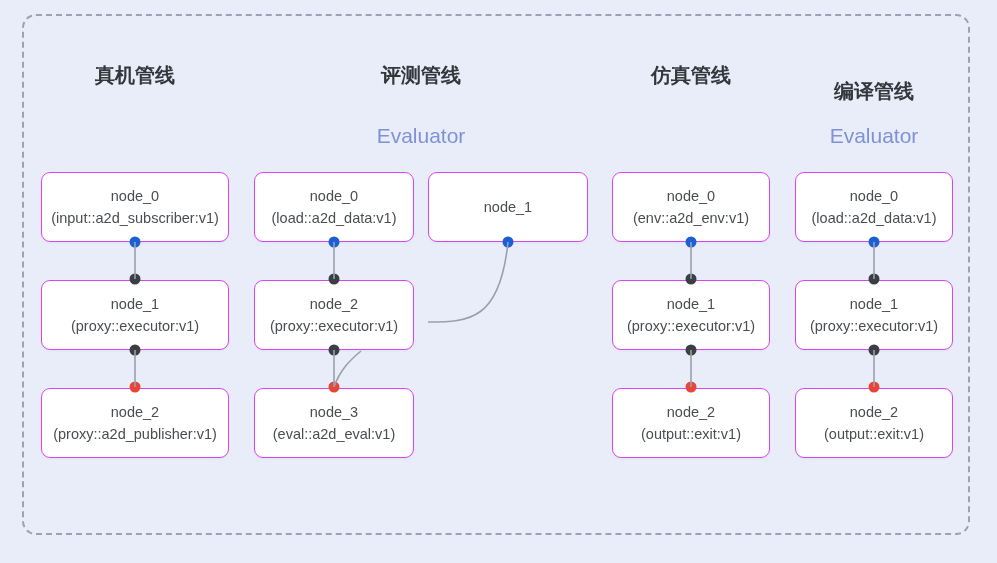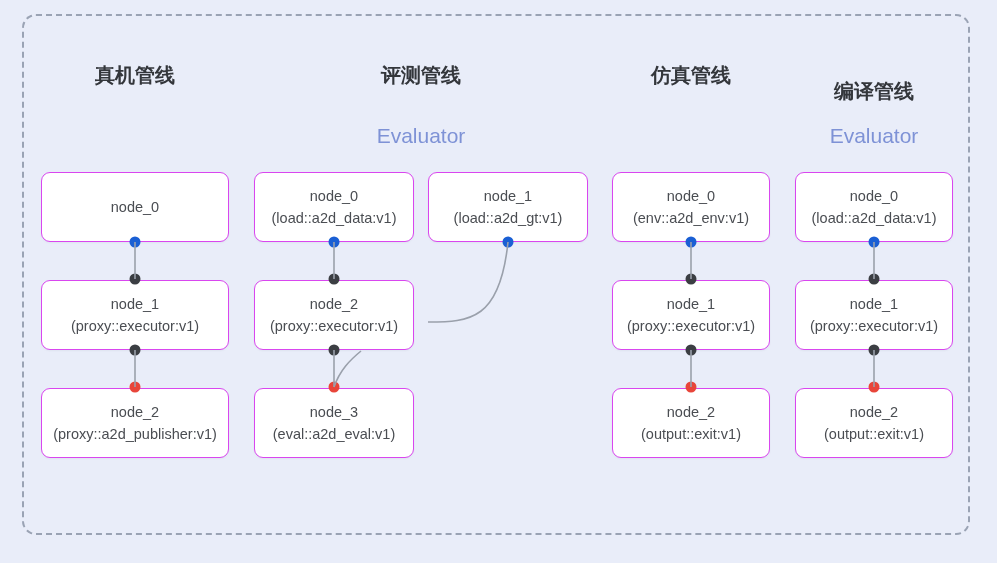--- a/index.html
+++ b/index.html
@@ -125,37 +125,37 @@
     <line class="edge-line" x1="874" y1="242" x2="874" y2="279"></line>
     <line class="edge-line" x1="874" y1="350" x2="874" y2="387"></line>
 
     <path class="edge-line" d="M 508,242 C 500,320 470,322 428,322"></path>
   </svg>
 
   <div class="layer-nodes">
 
     <div class="node" style="left:41px; top:172px; width:188px; height:70px;">
       <div class="node-id">node_0</div>
+      <div class="node-type">(input::a2d_subscriber:v1)</div>
     </div>
     <div class="node" style="left:41px; top:280px; width:188px; height:70px;">
       <div class="node-id">node_1</div>
       <div class="node-type">(proxy::executor:v1)</div>
     </div>
     <div class="node" style="left:41px; top:388px; width:188px; height:70px;">
       <div class="node-id">node_2</div>
       <div class="node-type">(proxy::a2d_publisher:v1)</div>
     </div>
 
     <div class="node" style="left:254px; top:172px; width:160px; height:70px;">
       <div class="node-id">node_0</div>
       <div class="node-type">(load::a2d_data:v1)</div>
     </div>
     <div class="node" style="left:428px; top:172px; width:160px; height:70px;">
       <div class="node-id">node_1</div>
-      <div class="node-type">(load::a2d_gt:v1)</div>
     </div>
     <div class="node" style="left:254px; top:280px; width:160px; height:70px;">
       <div class="node-id">node_2</div>
       <div class="node-type">(proxy::executor:v1)</div>
     </div>
     <div class="node" style="left:254px; top:388px; width:160px; height:70px;">
       <div class="node-id">node_3</div>
       <div class="node-type">(eval::a2d_eval:v1)</div>
     </div>
 

